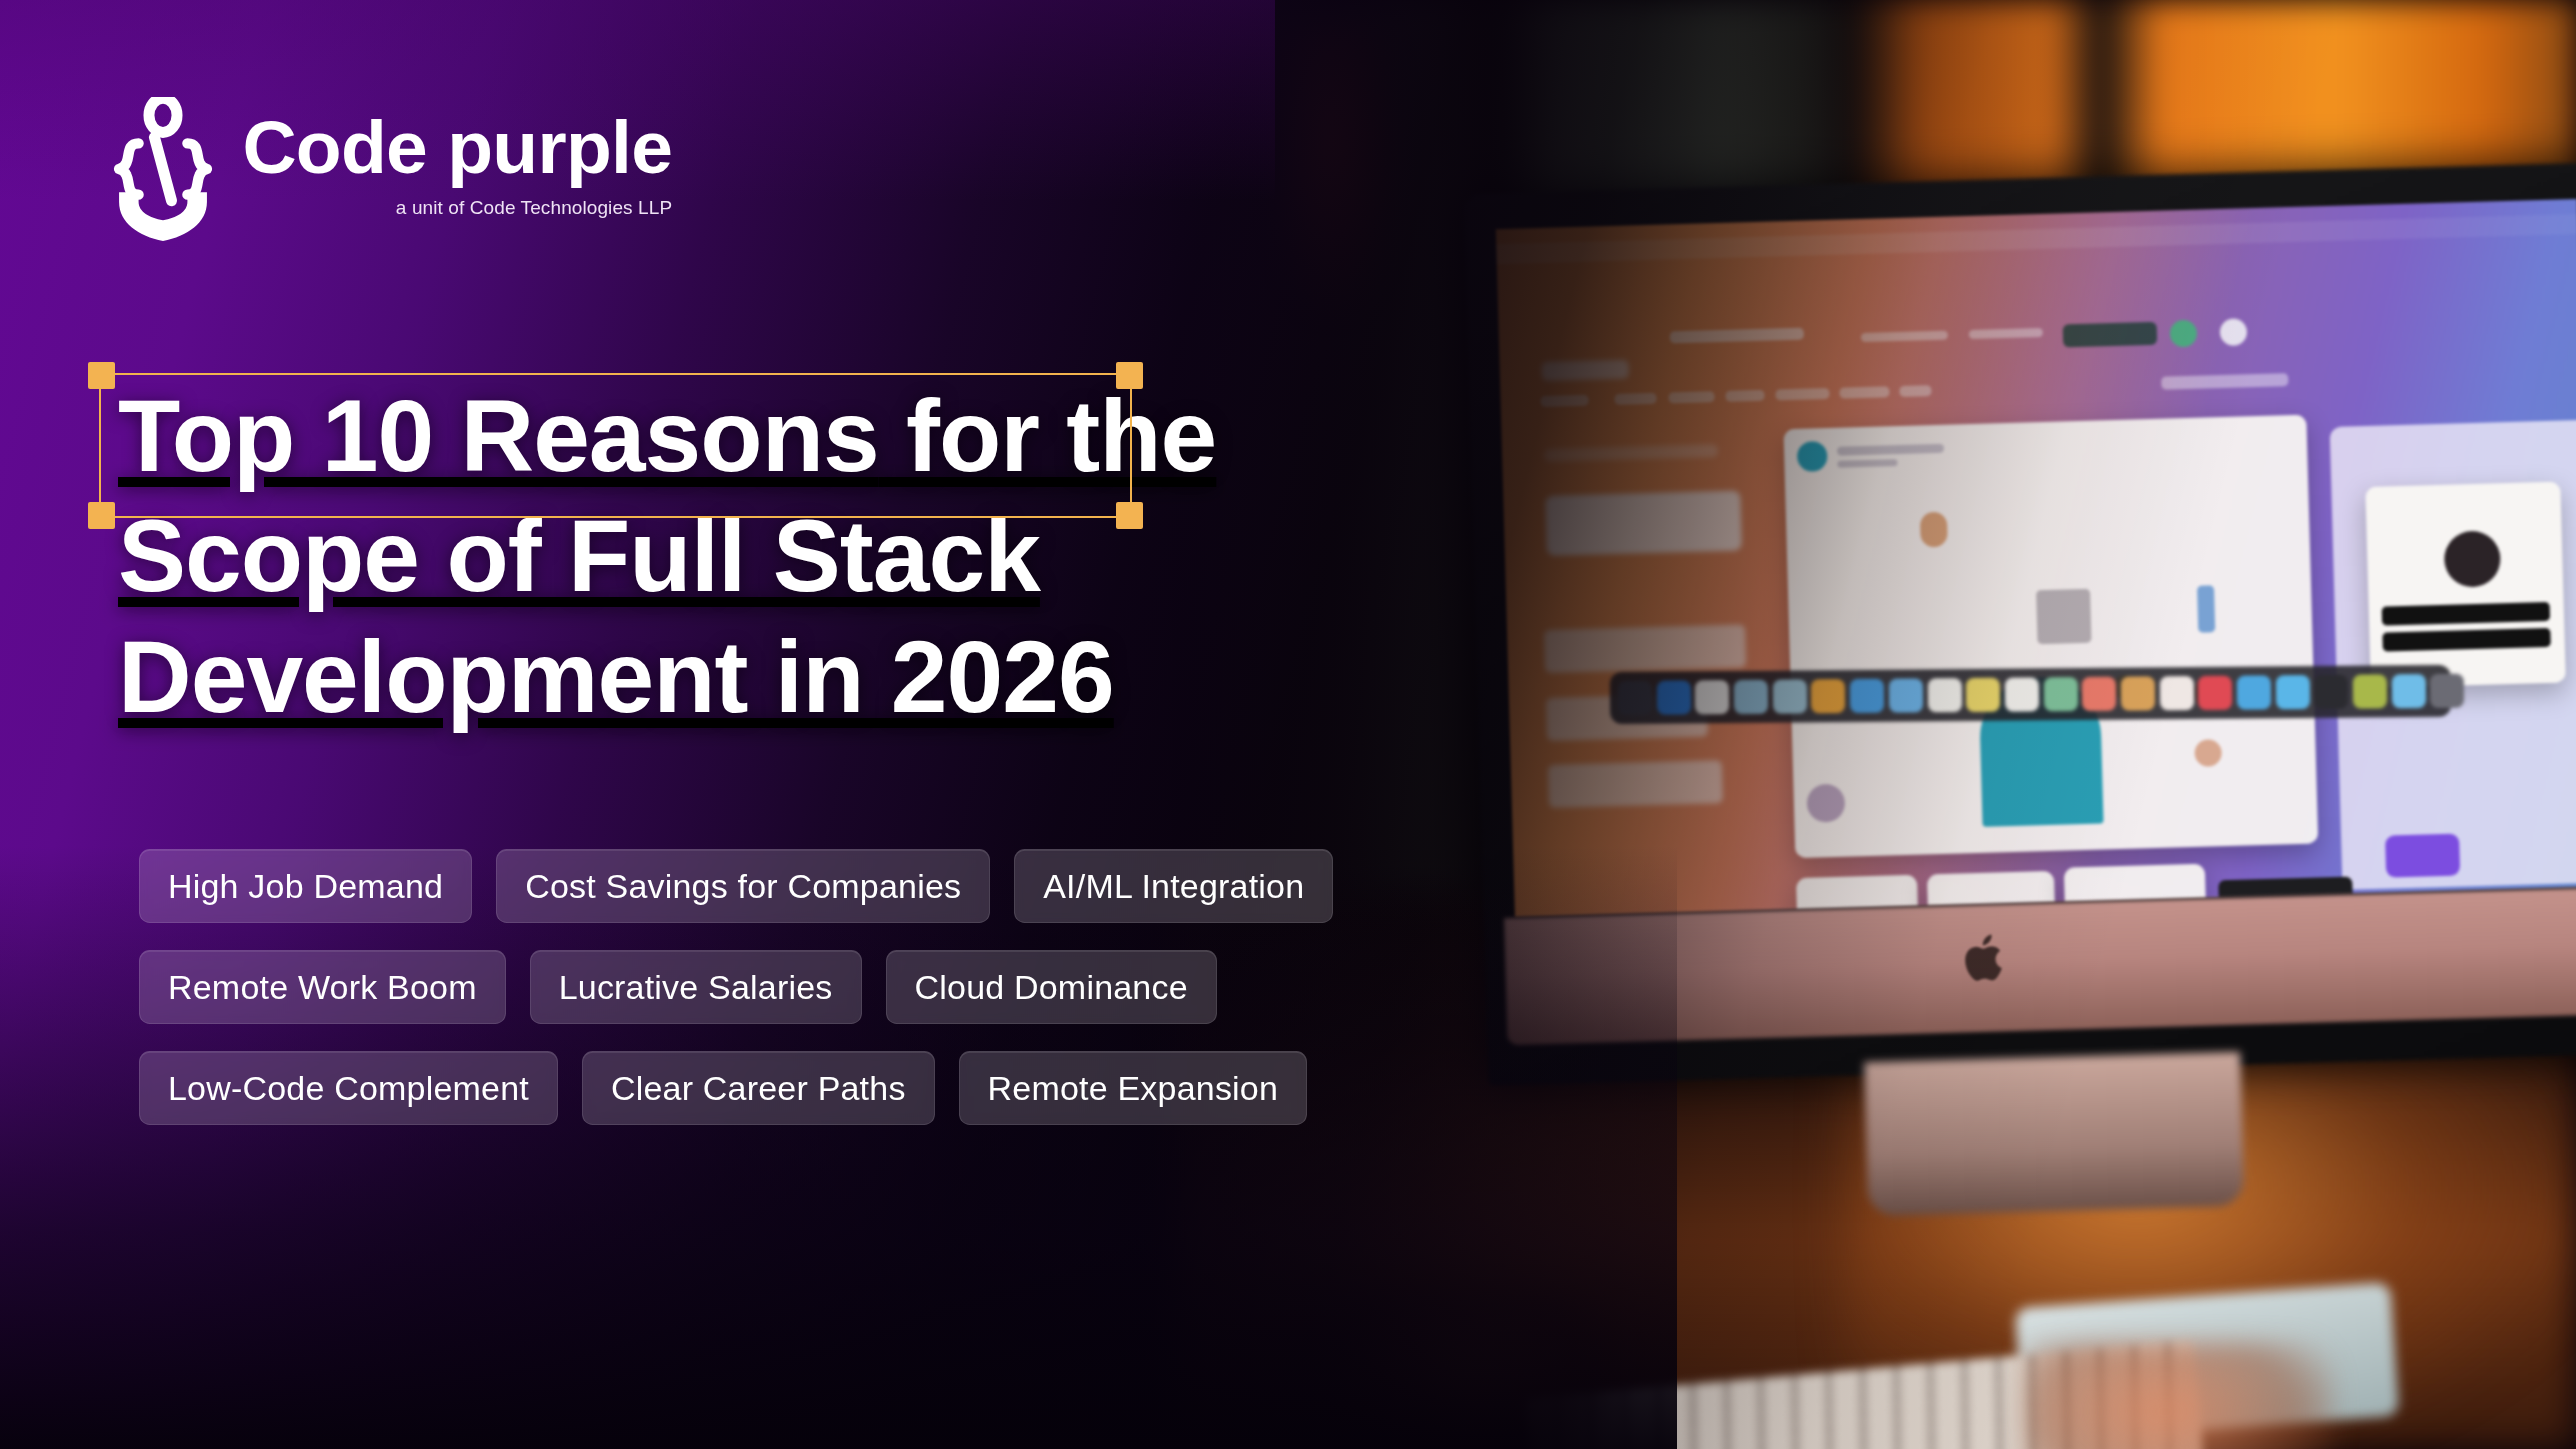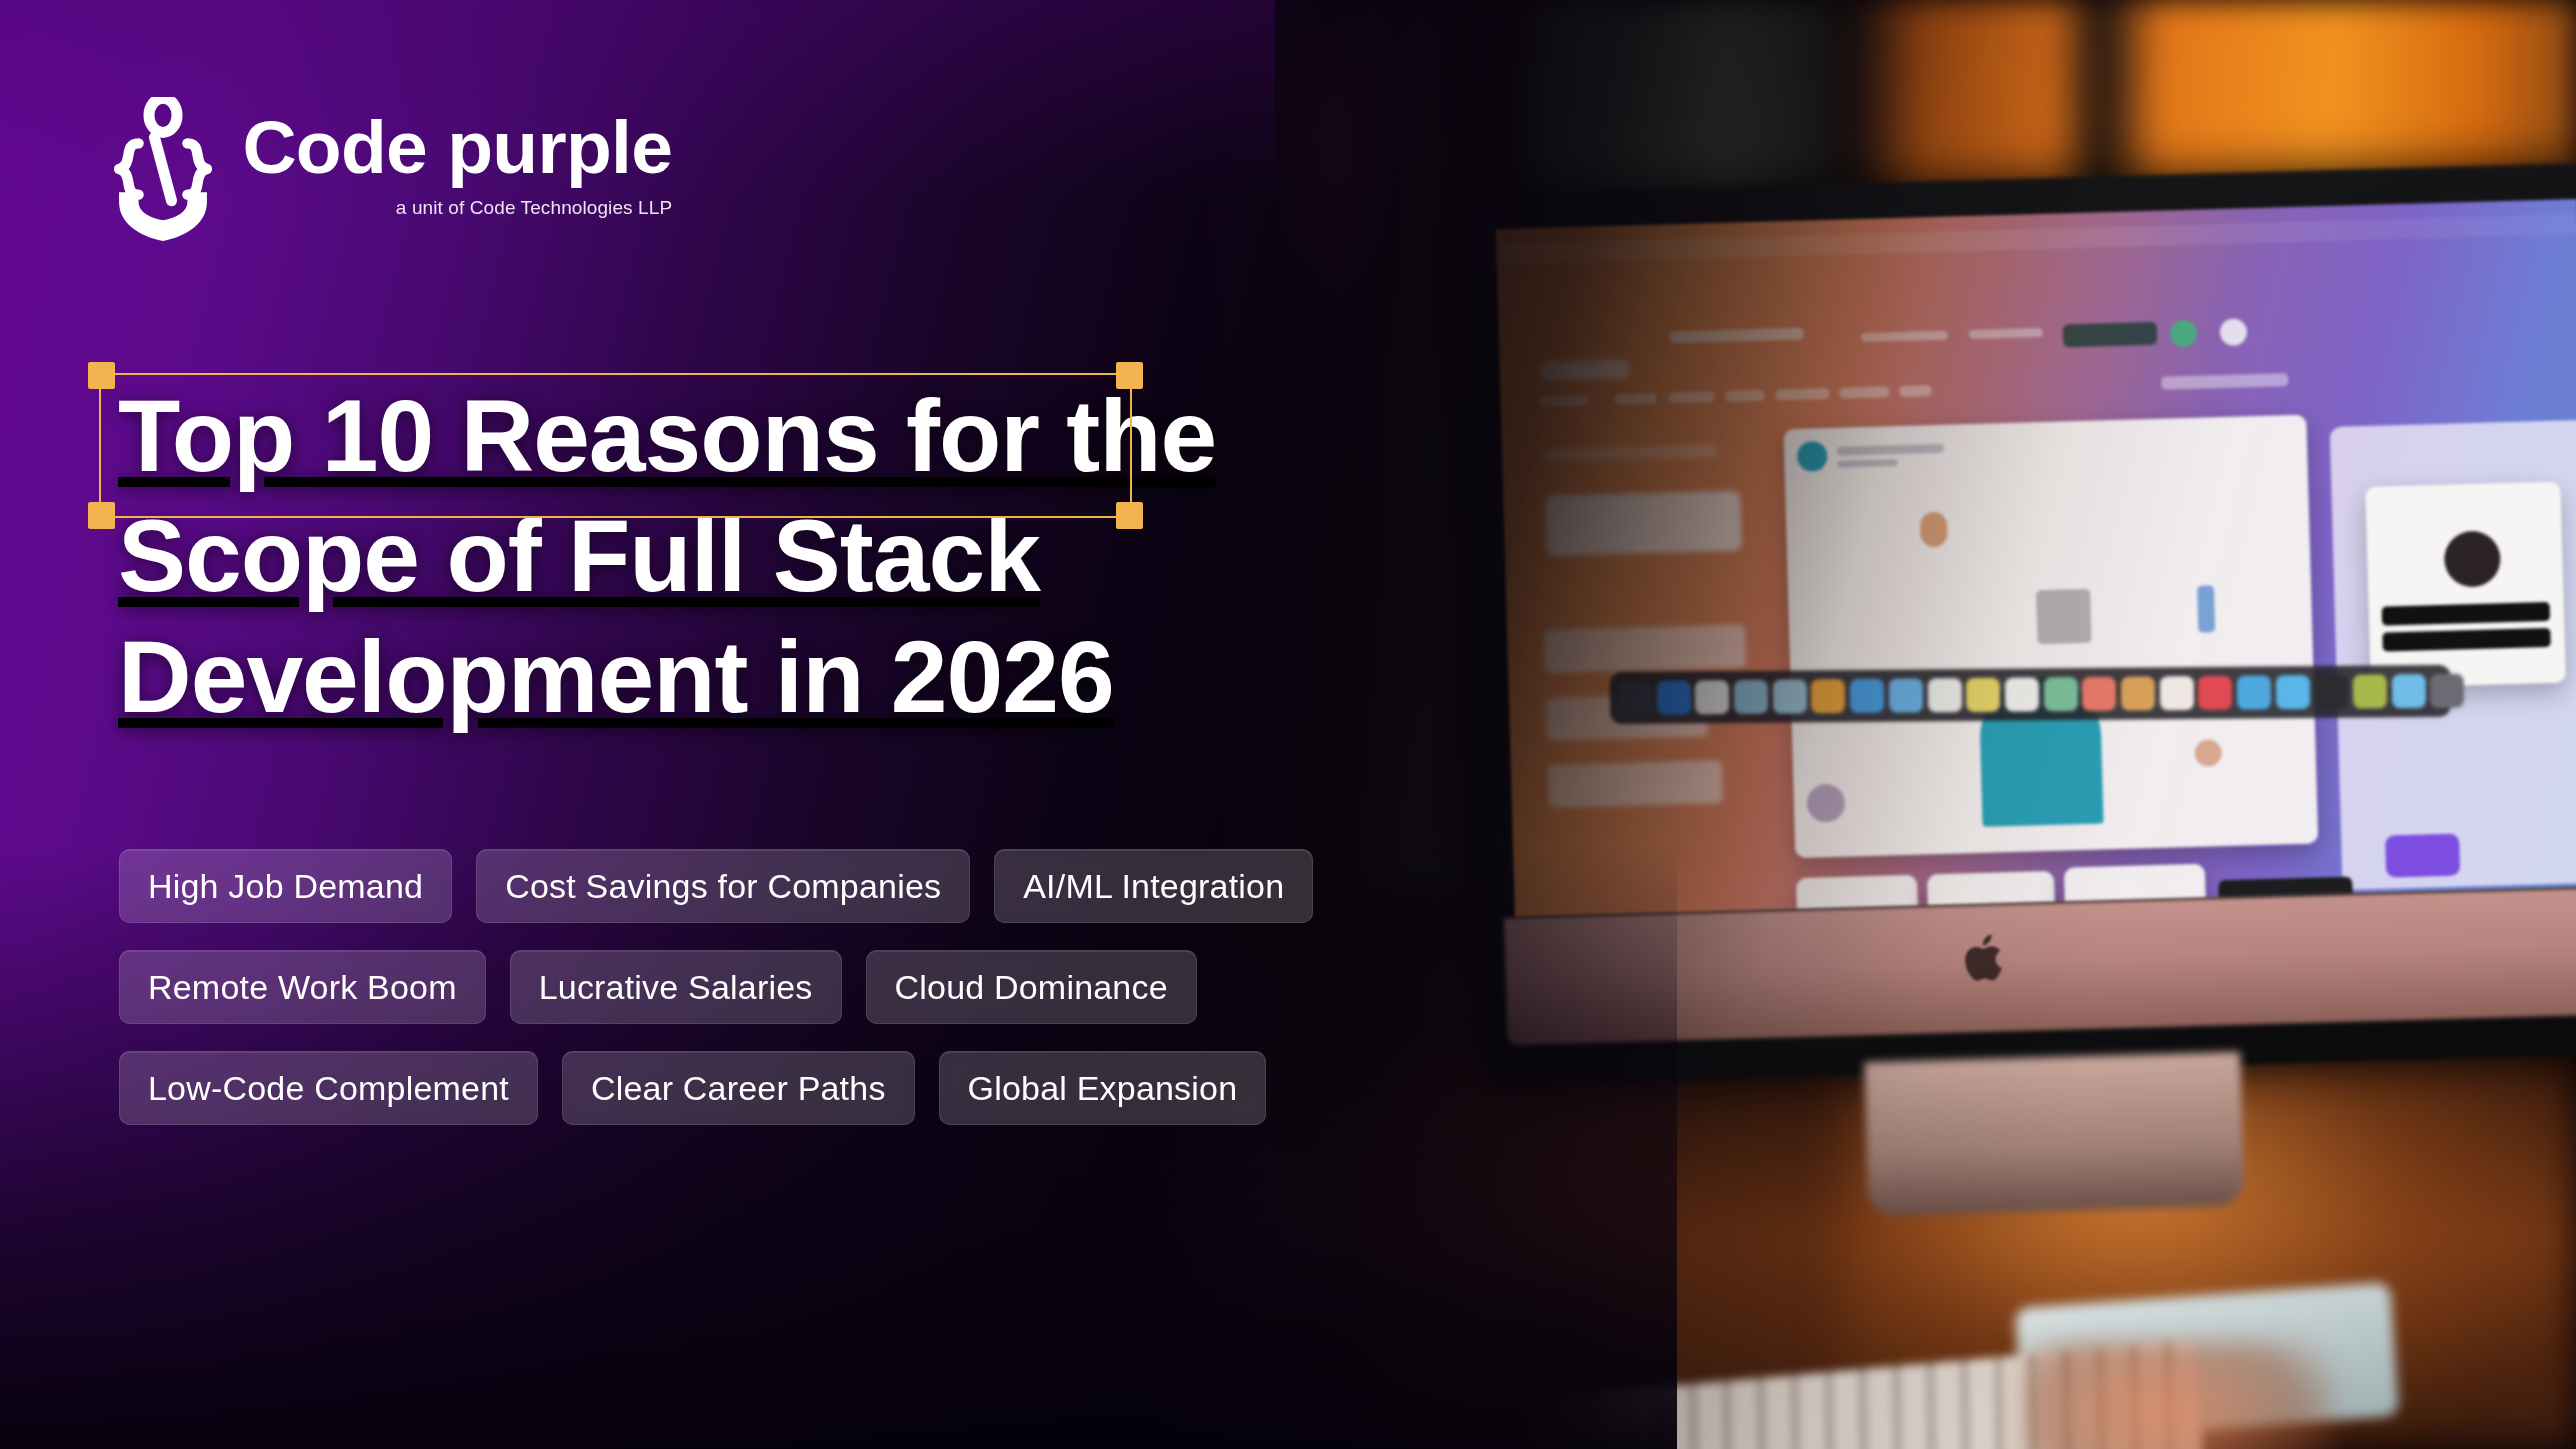--- a/index.html
+++ b/index.html
@@ -329,21 +329,21 @@
     border-radius: 2px;
   }
   .sel-handle.tl { left: -13.4px; top: -13.4px; }
   .sel-handle.tr { right: -13.4px; top: -13.4px; }
   .sel-handle.bl { left: -13.4px; bottom: -13.4px; }
   .sel-handle.br { right: -13.4px; bottom: -13.4px; }
 
   
   .tags {
     position: absolute;
-    left: 119px; top: 849px; text-align: right;
+    left: 139px; top: 849px; text-align: right;
   }
   .tag-row {
     display: flex;
     gap: 24px;
     margin-bottom: 27px;
   }
   .tag {
     display: inline-flex;
     align-items: center;
     justify-content: center;
@@ -515,19 +515,19 @@
         <span class="tag">AI/ML Integration</span>
       </div>
       <div class="tag-row">
         <span class="tag">Remote Work Boom</span>
         <span class="tag">Lucrative Salaries</span>
         <span class="tag">Cloud Dominance</span>
       </div>
       <div class="tag-row">
         <span class="tag">Low-Code Complement</span>
         <span class="tag">Clear Career Paths</span>
-        <span class="tag">Global Expansion</span>
+        <span class="tag">Remote Expansion</span>
       </div>
     </div>
 
   </div>
 </div>
 
 
 </body></html>

